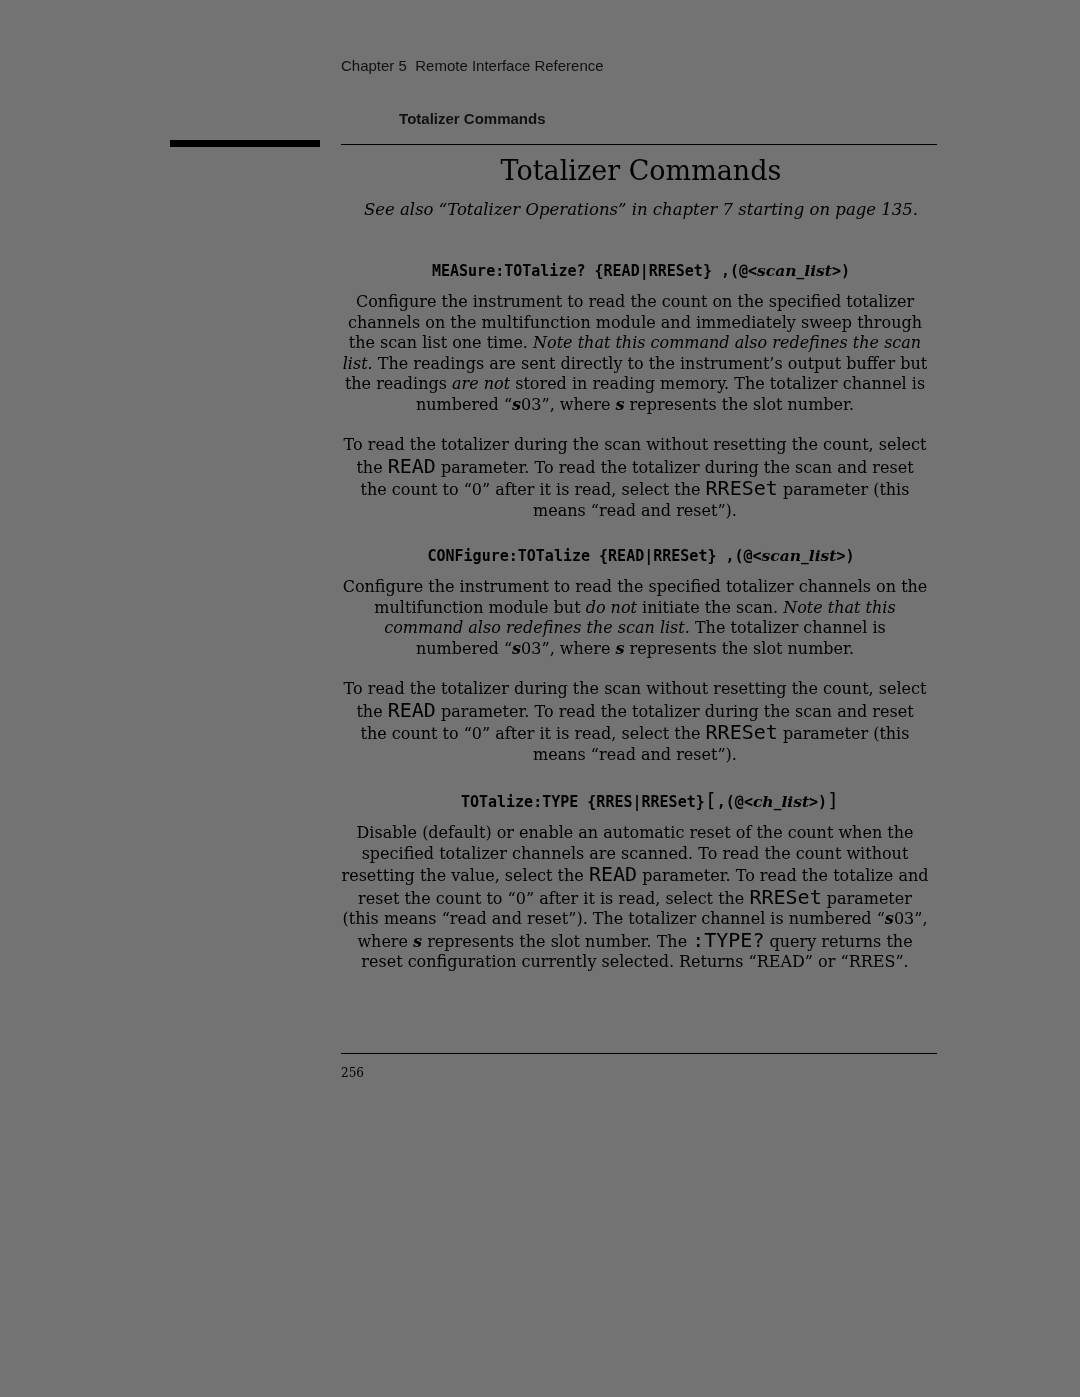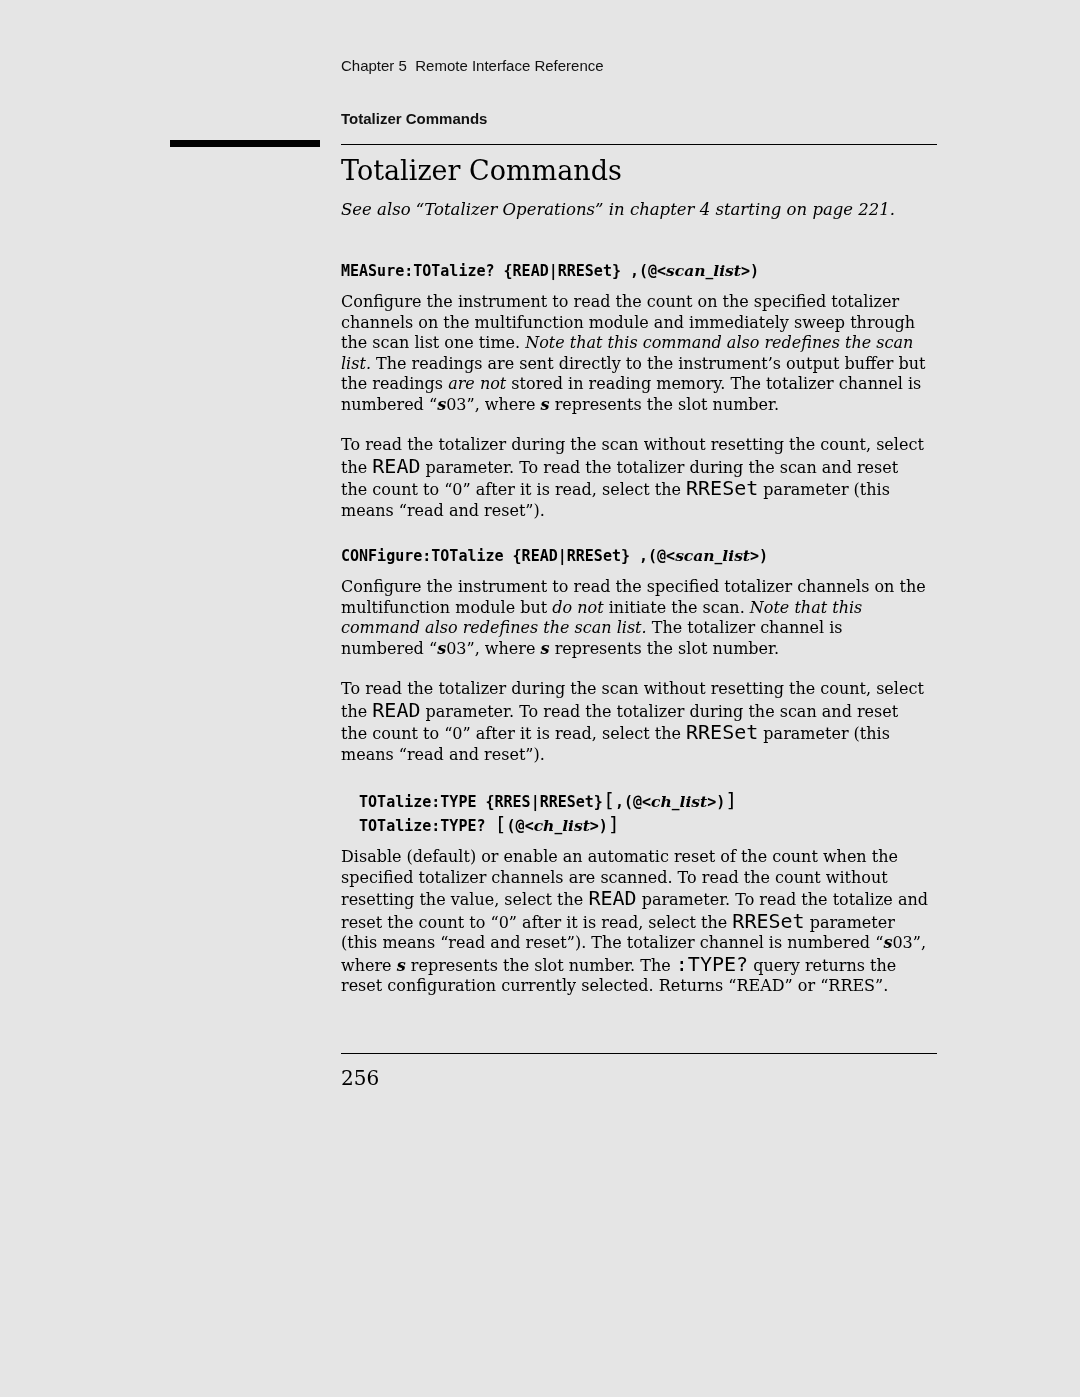--- a/index.html
+++ b/index.html
@@ -3,34 +3,34 @@
 <meta charset="utf-8">
 <style>
   * { margin: 0; padding: 0; box-sizing: border-box; }
   html, body { background: #ffffff; }
   body {
     width: 1080px; height: 1397px;
     position: relative;
     font-family: "DejaVu Serif", serif;
     color: #000;
   }
-  .page { position: absolute; inset: 0; background: #e5e5e5; overflow: hidden; }
+  .page { position: absolute; inset: 0; background: #737373; overflow: hidden; text-align: center; }
 
   .page-header {
     position: absolute; left: 341px; top: 28px;
     font-family: "Liberation Sans", sans-serif;
     font-size: 15px; line-height: 15px; white-space: pre; color: #111;
   }
   .hdr-line1 { margin-bottom: 8px; }
   .hdr-line2 { font-weight: bold; }
 
   .margin-bar { position: absolute; left: 170px; top: 140px; width: 150px; height: 7px; background: #000; }
   .top-rule   { position: absolute; left: 341px; top: 144px; width: 596px; height: 1px; background: #000; }
   .footer-rule{ position: absolute; left: 341px; top: 1053px; width: 596px; height: 1px; background: #000; }
-  .page-number{ position: absolute; left: 341px; top: 1066px; font-size: 20px; }
+  .page-number{ position: absolute; left: 341px; top: 1066px; font-size: 12px; }
 
   .content { position: absolute; left: 341px; top: 152px; width: 600px; }
 
   .title {
     font-family: "DejaVu Serif", serif;
     font-size: 27px; font-weight: normal; line-height: 32px;
     margin-top: 3px;
   }
   .subtitle {
     margin-top: 12px;
@@ -63,33 +63,32 @@
   <header class="page-header">
     <div class="hdr-line1">Chapter 5  Remote Interface Reference</div>
     <div class="hdr-line2">Totalizer Commands</div>
   </header>
 
   <div class="margin-bar"></div>
   <div class="top-rule"></div>
 
   <main class="content">
     <h1 class="title">Totalizer Commands</h1>
-    <p class="subtitle">See also “Totalizer Operations” in chapter 4 starting on page 221.</p>
+    <p class="subtitle">See also “Totalizer Operations” in chapter 7 starting on page 135.</p>
 
     <p class="cmd cmd-first"><span class="seg-mb">MEASure:TOTalize? {READ|RRESet} ,(@&lt;</span><span class="seg-bi">scan_list</span><span class="seg-mb">&gt;)</span></p>
     <p class="para"><span class="seg-p">Configure the instrument to read the count on the specified totalizer channels on the multifunction module and immediately sweep through the scan list one time. </span><span class="seg-i">Note that this command also redefines the scan list.</span><span class="seg-p"> The readings are sent directly to the instrument’s output buffer but the readings </span><span class="seg-i">are not</span><span class="seg-p"> stored in reading memory. The totalizer channel is numbered “</span><span class="seg-bi">s</span><span class="seg-p">03”, where </span><span class="seg-bi">s</span><span class="seg-p"> represents the slot number.</span></p>
     <p class="para"><span class="seg-p">To read the totalizer during the scan without resetting the count, select the </span><span class="seg-m">READ</span><span class="seg-p"> parameter. To read the totalizer during the scan and reset the count to “0” after it is read, select the </span><span class="seg-m">RRESet</span><span class="seg-p"> parameter (this means “read and reset”).</span></p>
 
     <p class="cmd"><span class="seg-mb">CONFigure:TOTalize {READ|RRESet} ,(@&lt;</span><span class="seg-bi">scan_list</span><span class="seg-mb">&gt;)</span></p>
     <p class="para"><span class="seg-p">Configure the instrument to read the specified totalizer channels on the multifunction module but </span><span class="seg-i">do not</span><span class="seg-p"> initiate the scan. </span><span class="seg-i">Note that this command also redefines the scan list.</span><span class="seg-p"> The totalizer channel is numbered “</span><span class="seg-bi">s</span><span class="seg-p">03”, where </span><span class="seg-bi">s</span><span class="seg-p"> represents the slot number.</span></p>
     <p class="para"><span class="seg-p">To read the totalizer during the scan without resetting the count, select the </span><span class="seg-m">READ</span><span class="seg-p"> parameter. To read the totalizer during the scan and reset the count to “0” after it is read, select the </span><span class="seg-m">RRESet</span><span class="seg-p"> parameter (this means “read and reset”).</span></p>
 
     <div class="cmd-block">
       <p class="cmd-line"><span class="seg-mb">  TOTalize:TYPE {RRES|RRESet}</span><span class="seg-m">[</span><span class="seg-mb">,(@&lt;</span><span class="seg-bi">ch_list</span><span class="seg-mb">&gt;)</span><span class="seg-m">]</span></p>
-      <p class="cmd-line"><span class="seg-mb">  TOTalize:TYPE? </span><span class="seg-m">[</span><span class="seg-mb">(@&lt;</span><span class="seg-bi">ch_list</span><span class="seg-mb">&gt;)</span><span class="seg-m">]</span></p>
     </div>
     <p class="para"><span class="seg-p">Disable (default) or enable an automatic reset of the count when the specified totalizer channels are scanned. To read the count without resetting the value, select the </span><span class="seg-m">READ</span><span class="seg-p"> parameter. To read the totalize and reset the count to “0” after it is read, select the </span><span class="seg-m">RRESet</span><span class="seg-p"> parameter (this means “read and reset”). The totalizer channel is numbered “</span><span class="seg-bi">s</span><span class="seg-p">03”, where </span><span class="seg-bi">s</span><span class="seg-p"> represents the slot number. The </span><span class="seg-m">:TYPE?</span><span class="seg-p"> query returns the reset configuration currently selected. Returns “READ” or “RRES”.</span></p>
   </main>
 
   <div class="footer-rule"></div>
   <div class="page-number">256</div>
 
 </div>
 
 </body></html>

